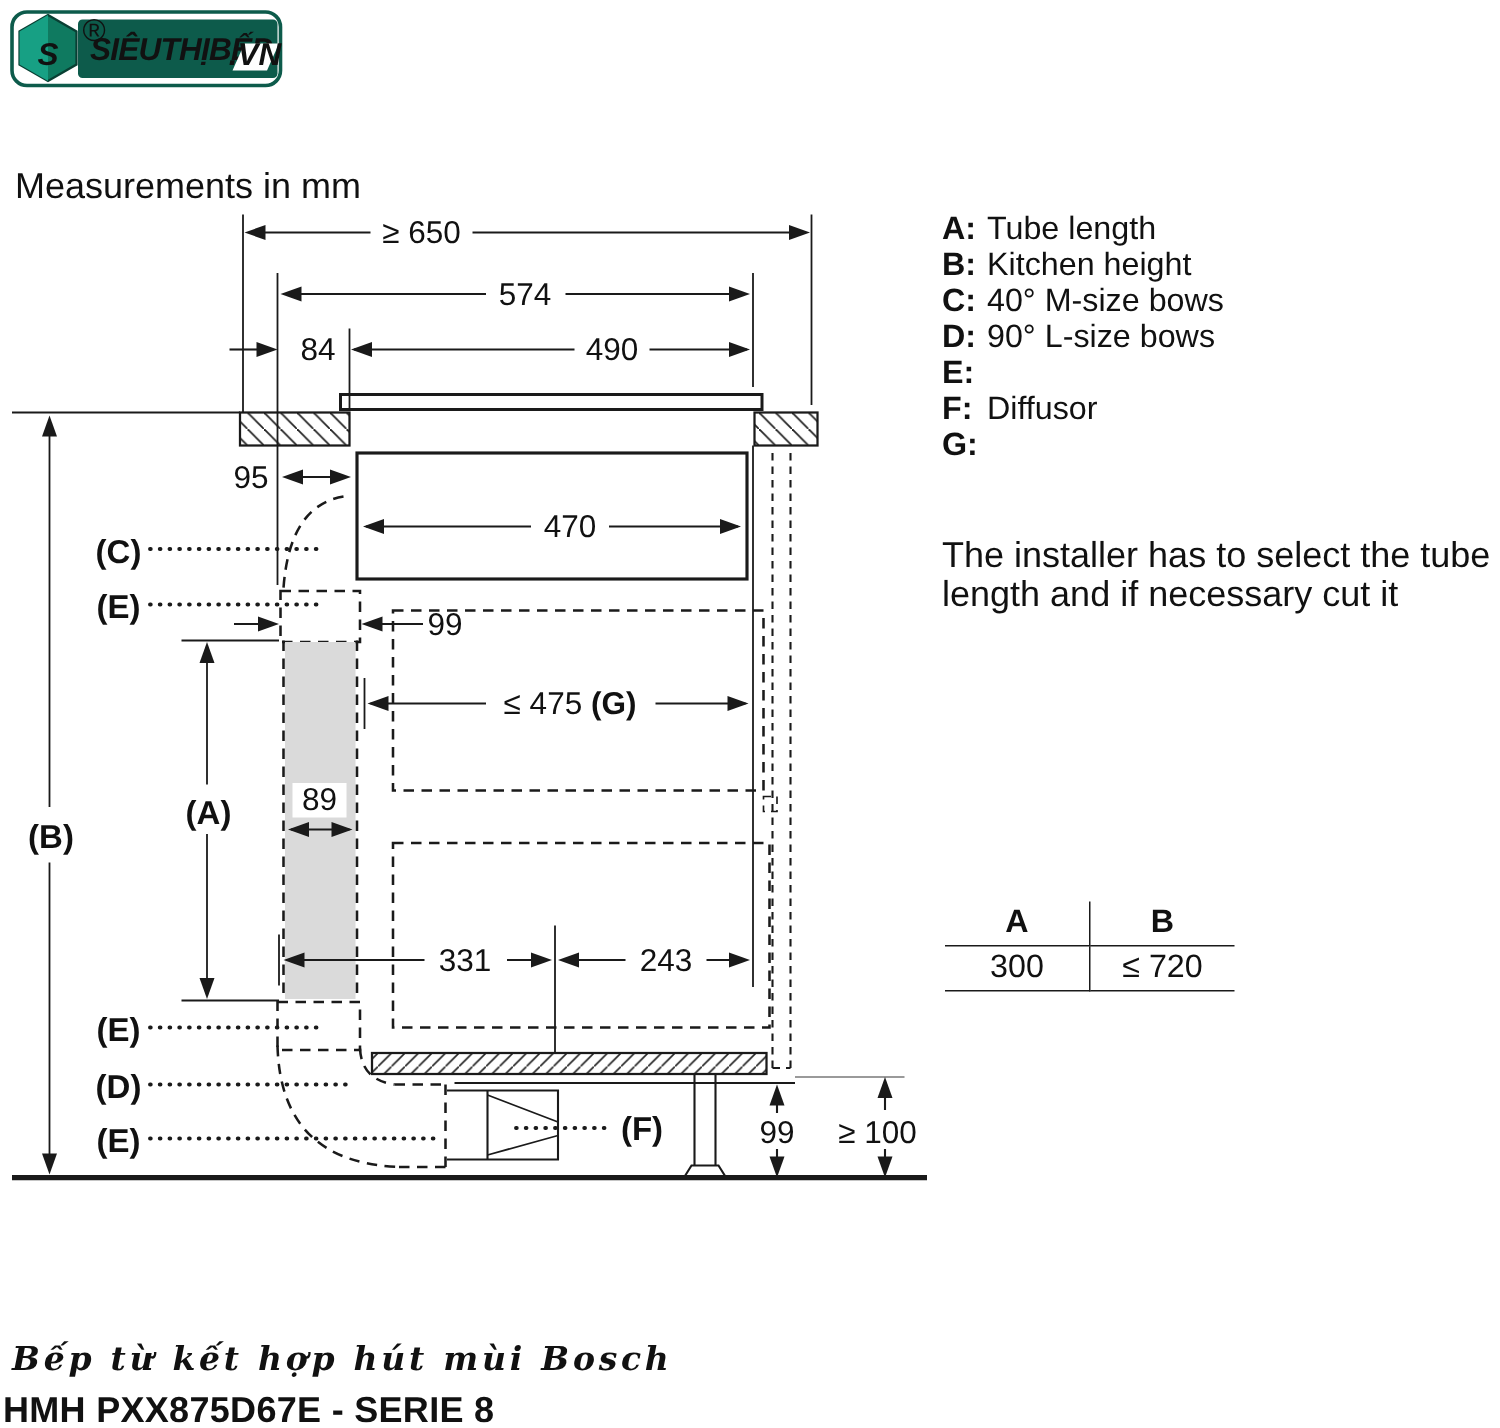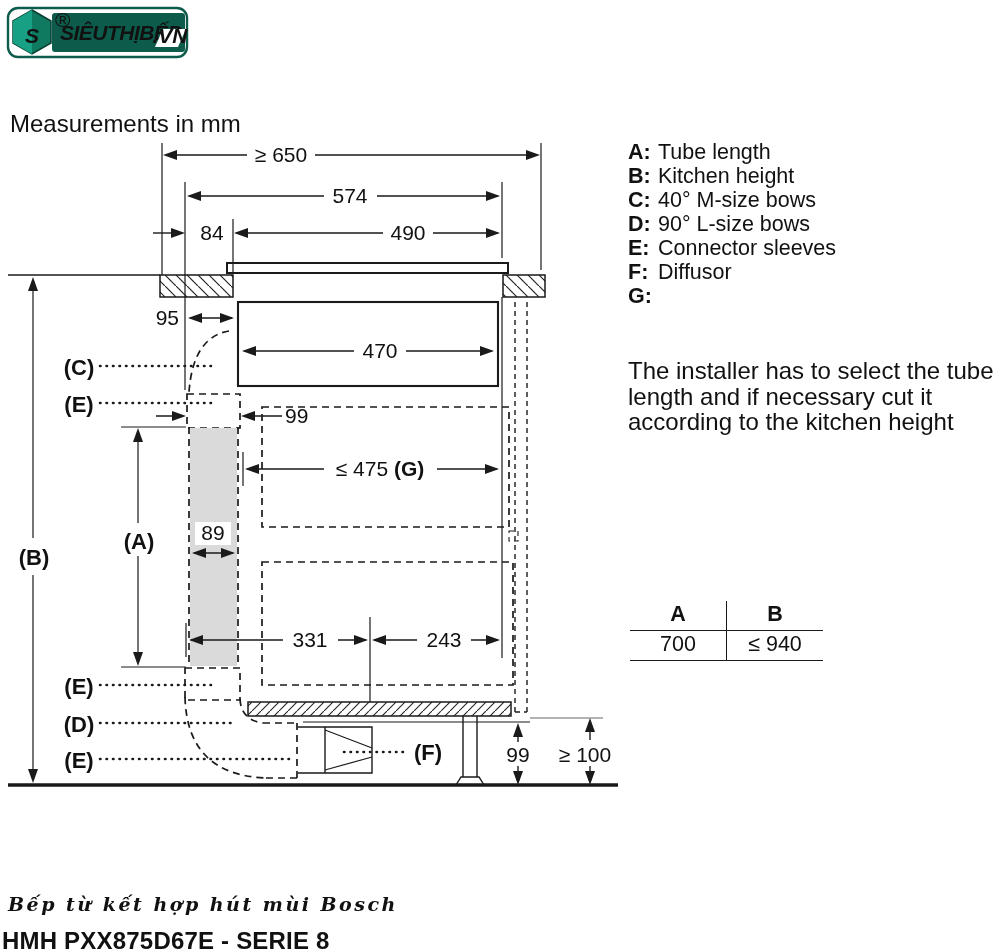--- a/index.html
+++ b/index.html
@@ -10,21 +10,21 @@
   .legend{position:absolute;left:628px;top:140px;font-size:21.5px;line-height:24px;}
   .legend-row{display:flex;}
   .legend-key{font-weight:bold;width:30px;flex:0 0 30px;}
   .note{position:absolute;left:628px;top:358px;font-size:24px;line-height:25.5px;}
   .ab-table{position:absolute;left:630px;top:601px;border-collapse:collapse;font-size:21.5px;}
   .ab-table td{width:96px;text-align:center;padding:1px 0 3px 0;}
   .ab-table td:first-child{border-right:1.6px solid #1a1a1a;}
   .ab-table tr.hdr td{font-weight:bold;border-bottom:1.6px solid #1a1a1a;}
   .ab-table tr.r1 td{border-bottom:1.6px solid #1a1a1a;}
   .footer1{position:absolute;left:8px;top:893px;font-family:"DejaVu Serif","Liberation Serif",serif;
-           font-weight:bold;font-style:italic;font-size:19px;letter-spacing:2.5px;}
+           font-weight:bold;font-style:italic;font-size:22px;letter-spacing:2.5px;}
   .footer2{position:absolute;left:2px;top:927px;font-weight:bold;font-size:24px;letter-spacing:.2px;}
   
   .ln{stroke:#1a1a1a;stroke-width:1.4;fill:none;}
   .thin{stroke-width:1.2;}
   .dash{stroke:#1a1a1a;stroke-width:1.7;fill:none;stroke-dasharray:7 5;}
   .dash2{stroke:#1a1a1a;stroke-width:1.4;fill:none;stroke-dasharray:5 4;}
   .dots{stroke:#1a1a1a;stroke-width:2.6;fill:none;stroke-dasharray:.5 6;stroke-linecap:round;}
   .arr{fill:#1a1a1a;stroke:none;}
   svg text{font-family:"Liberation Sans",sans-serif;font-size:21px;fill:#111;}
   .mid{text-anchor:middle;}
@@ -262,44 +262,42 @@
   <div class="legend-row">
     <span class="legend-key">C:</span>
     <span>40° M-size bows</span>
   </div>
   <div class="legend-row">
     <span class="legend-key">D:</span>
     <span>90° L-size bows</span>
   </div>
   <div class="legend-row">
     <span class="legend-key">E:</span>
-    <span>Connector sleeves</span>
   </div>
   <div class="legend-row">
     <span class="legend-key">F:</span>
     <span>Diffusor</span>
   </div>
   <div class="legend-row">
     <span class="legend-key">G:</span>
   </div>
 </div>
 
 <div class="note">
   <div>The installer has to select the tube</div>
   <div>length and if necessary cut it</div>
-  <div>according to the kitchen height</div>
 </div>
 
 <table class="ab-table">
   <tbody>
       <tr class="hdr">
     <td>A</td>
     <td>B</td>
   </tr>
   <tr class="r1">
-    <td>700</td>
-    <td>≤ 940</td>
+    <td>300</td>
+    <td>≤ 720</td>
   </tr>
 </tbody>
   </table>
 
 <div class="footer1">Bếp từ kết hợp hút mùi Bosch</div>
 <div class="footer2">HMH PXX875D67E - SERIE 8</div>
 
 </body></html>

